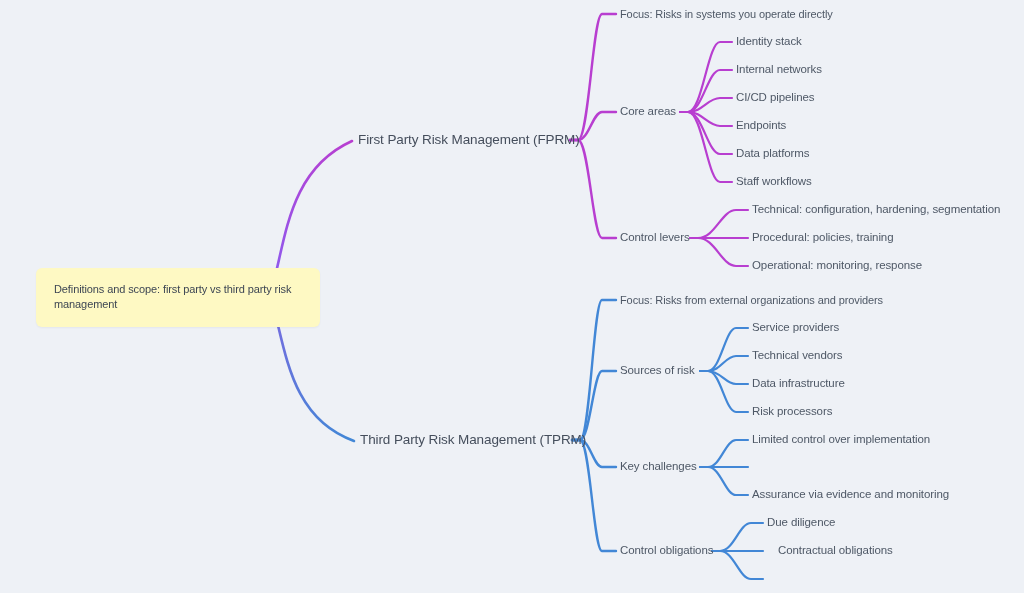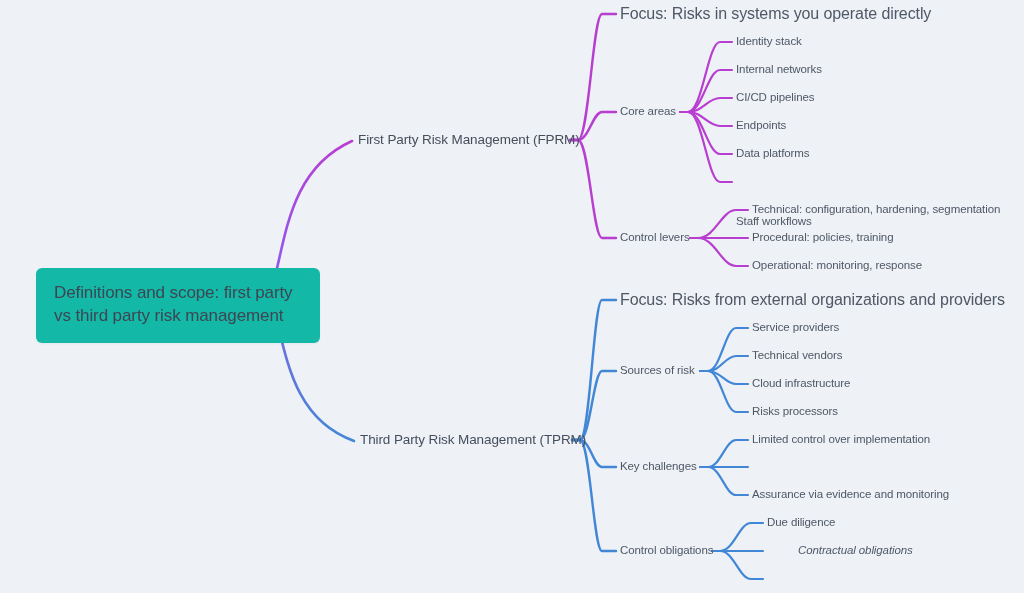--- a/index.html
+++ b/index.html
@@ -28,24 +28,24 @@
     pointer-events: none;
   }
   .node {
     position: absolute;
     white-space: nowrap;
     color: #4e5866;
     line-height: 1.35;
     letter-spacing: -0.1px;
   }
   .node-root {
-    background: #14b8a6;
+    background: #fef9c3;
     border-radius: 6px;
     padding: 14px 18px 15px 18px;
-    font-size: 17px;
+    font-size: 11px;
     color: #3d4653;
     white-space: normal;
     width: 248px;
     box-shadow: 0 1px 2px rgba(30,40,60,0.05);
   }
   .node-l1 {
     font-size: 13.5px;
     color: #454e5c;
     transform: translateY(-50%);
   }
@@ -53,21 +53,21 @@
     font-size: 11.5px;
     color: #4e5866;
     transform: translateY(-50%);
   }
   .node-l3 {
     font-size: 11.5px;
     color: #4e5866;
     transform: translateY(-50%);
   }
   .node-leaf-focus {
-    font-size: 16px;
+    font-size: 11px;
     color: #4e5866;
     transform: translateY(-50%);
   }
 </style>
 </head>
 <body>
 
 <div id="canvas">
 
   <svg id="edges" viewBox="0 0 1024 593" xmlns="http://www.w3.org/2000/svg">
@@ -121,39 +121,39 @@
 
   <div class="node node-l2" style="left:620px; top:112px;">Core areas</div>
 
   <div class="node node-l2" style="left:620px; top:238px;">Control levers</div>
 
   <div class="node node-l3" style="left:736px; top:42px;">Identity stack</div>
   <div class="node node-l3" style="left:736px; top:70px;">Internal networks</div>
   <div class="node node-l3" style="left:736px; top:98px;">CI/CD pipelines</div>
   <div class="node node-l3" style="left:736px; top:126px;">Endpoints</div>
   <div class="node node-l3" style="left:736px; top:154px;">Data platforms</div>
-  <div class="node node-l3" style="left:736px; top:182px;margin-top:40px;">Staff workflows</div>
+  <div class="node node-l3" style="left:736px; top:182px;">Staff workflows</div>
 
   <div class="node node-l3" style="left:752px; top:210px;">Technical: configuration, hardening, segmentation</div>
   <div class="node node-l3" style="left:752px; top:238px;">Procedural: policies, training</div>
   <div class="node node-l3" style="left:752px; top:266px;">Operational: monitoring, response</div>
 
   <div class="node node-leaf-focus" style="left:620px; top:300px;">Focus: Risks from external organizations and providers</div>
 
   <div class="node node-l2" style="left:620px; top:371px;">Sources of risk</div>
 
   <div class="node node-l2" style="left:620px; top:467px;">Key challenges</div>
 
   <div class="node node-l2" style="left:620px; top:551px;">Control obligations</div>
 
   <div class="node node-l3" style="left:752px; top:328px;">Service providers</div>
   <div class="node node-l3" style="left:752px; top:356px;">Technical vendors</div>
-  <div class="node node-l3" style="left:752px; top:384px;">Cloud infrastructure</div>
-  <div class="node node-l3" style="left:752px; top:412px;">Risks processors</div>
+  <div class="node node-l3" style="left:752px; top:384px;">Data infrastructure</div>
+  <div class="node node-l3" style="left:752px; top:412px;">Risk processors</div>
 
   <div class="node node-l3" style="left:752px; top:440px;">Limited control over implementation</div>
   <div class="node node-l3" style="left:752px; top:495px;">Assurance via evidence and monitoring</div>
 
   <div class="node node-l3" style="left:767px; top:523px;">Due diligence</div>
-  <div class="node node-l3" style="left:798px; top:551px;font-style:italic;">Contractual obligations</div>
+  <div class="node node-l3" style="left:778px; top:551px;">Contractual obligations</div>
   <div class="node node-l3" style="left:767px; top:579px;margin-top:27px;">Continuous oversight</div>
 
 </div>
 
 </body></html>

